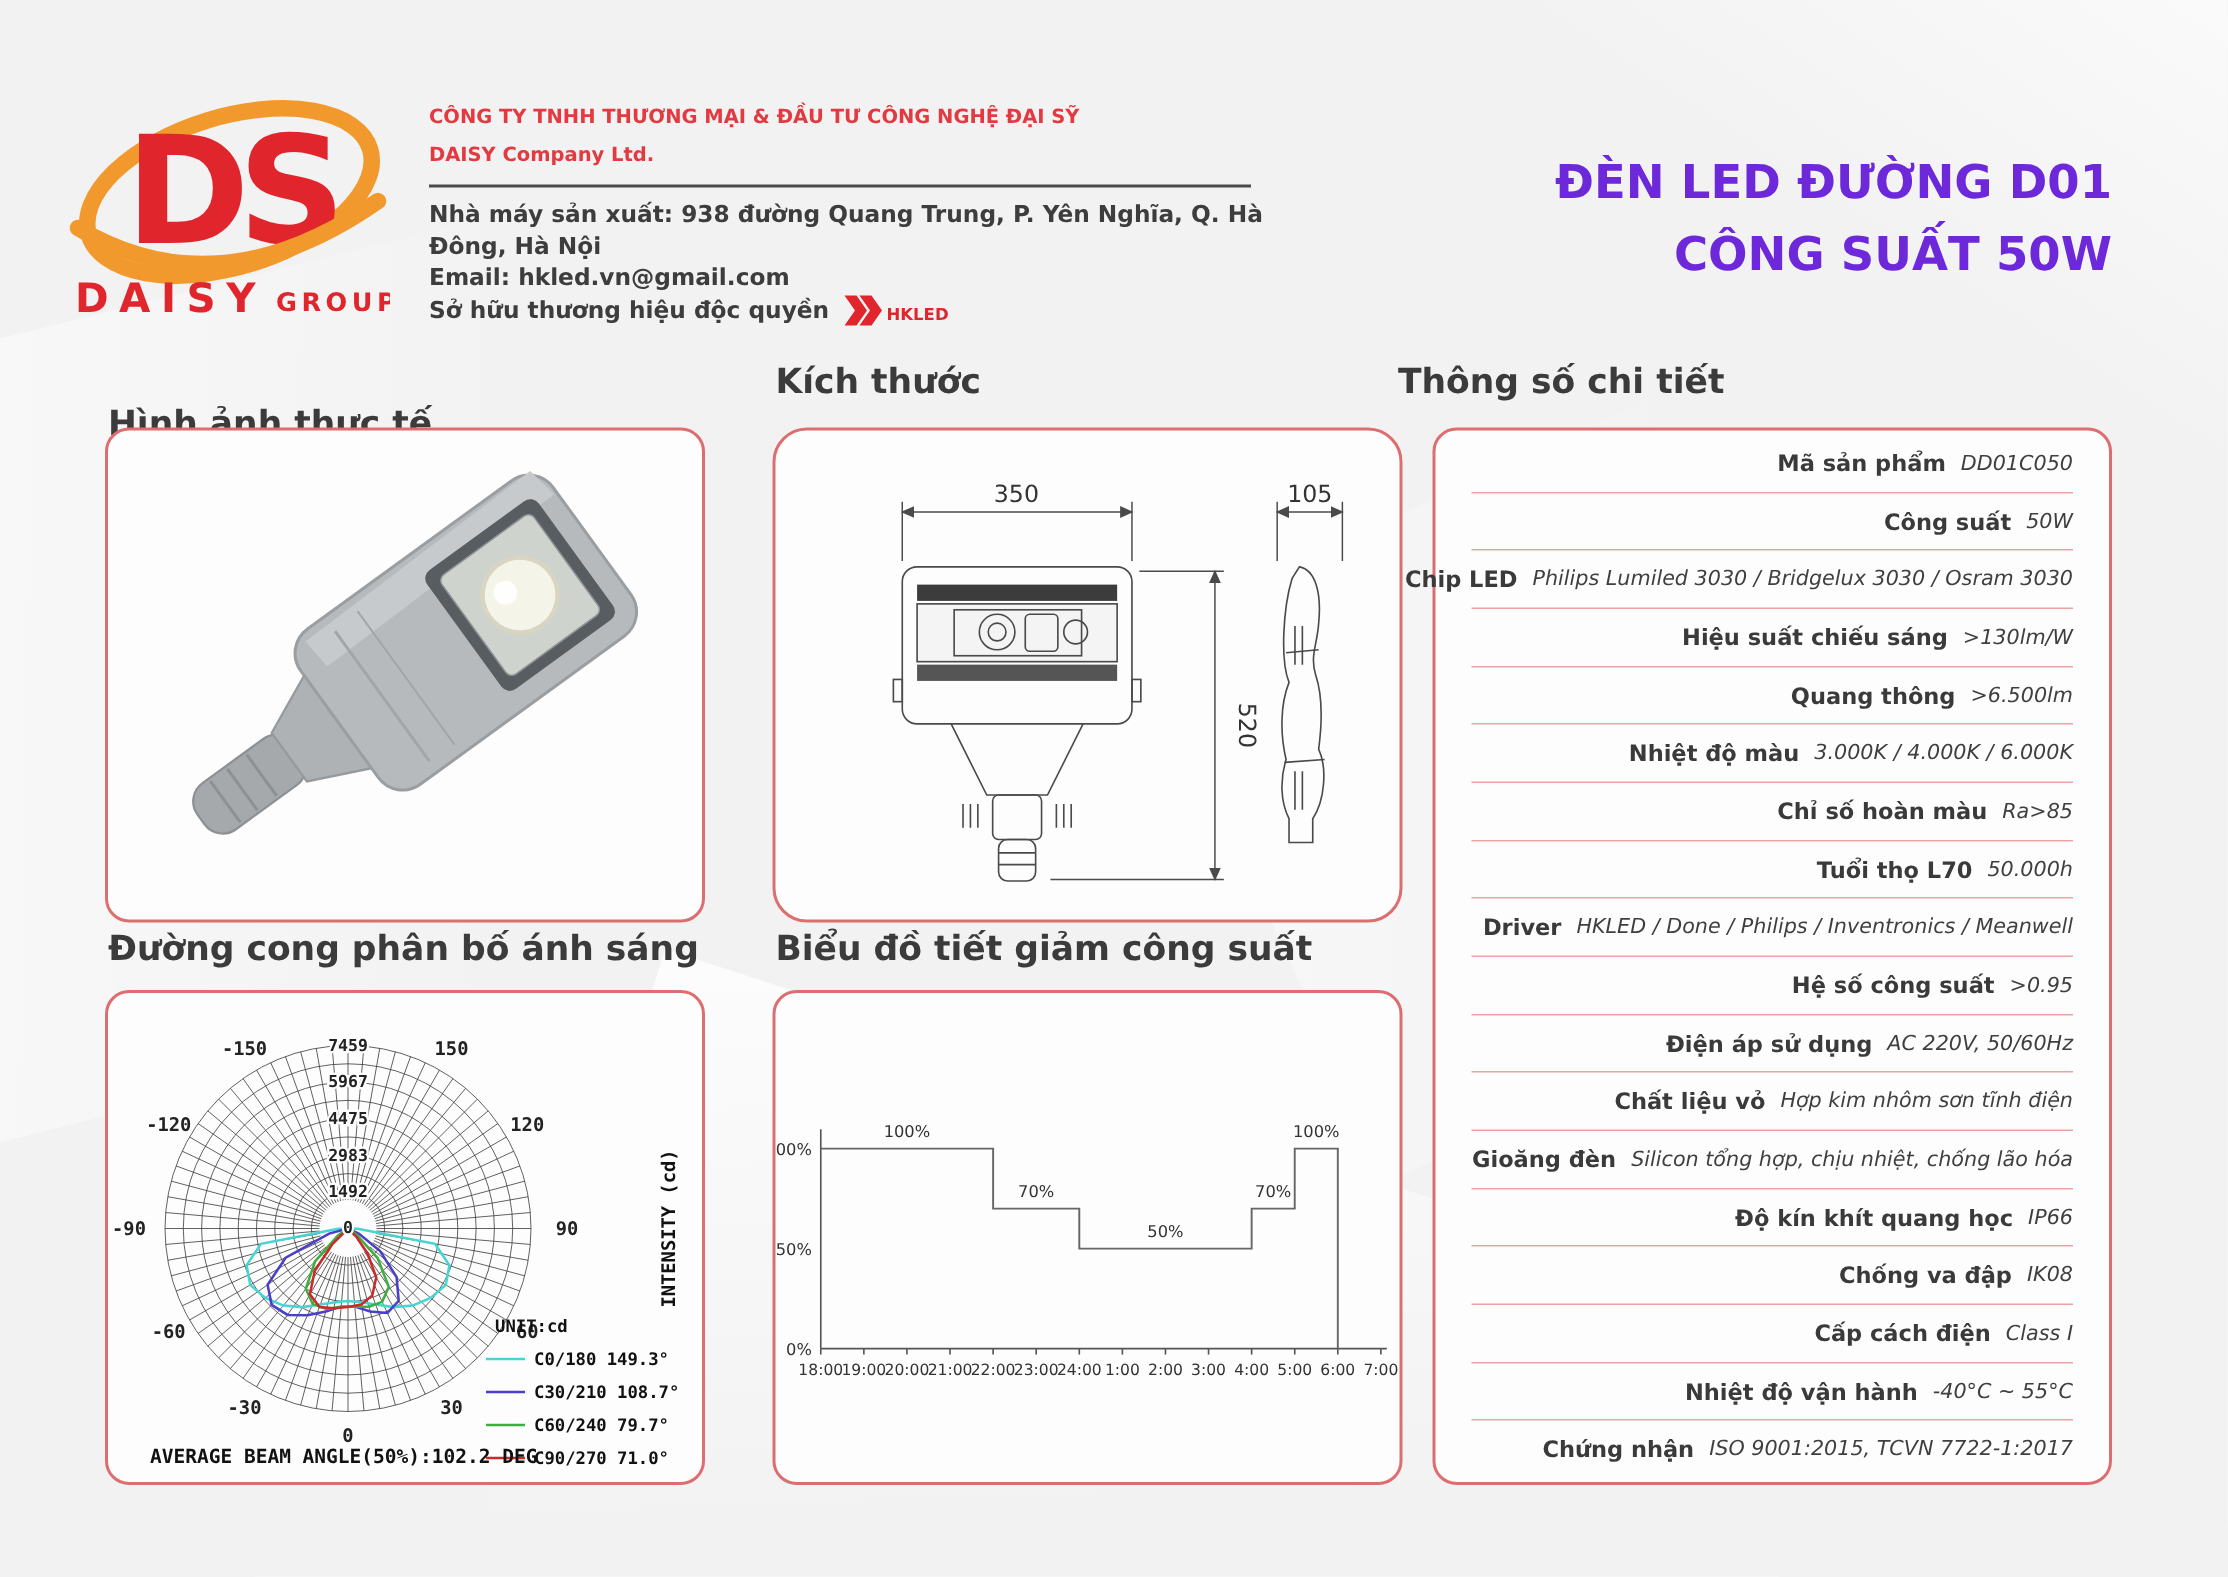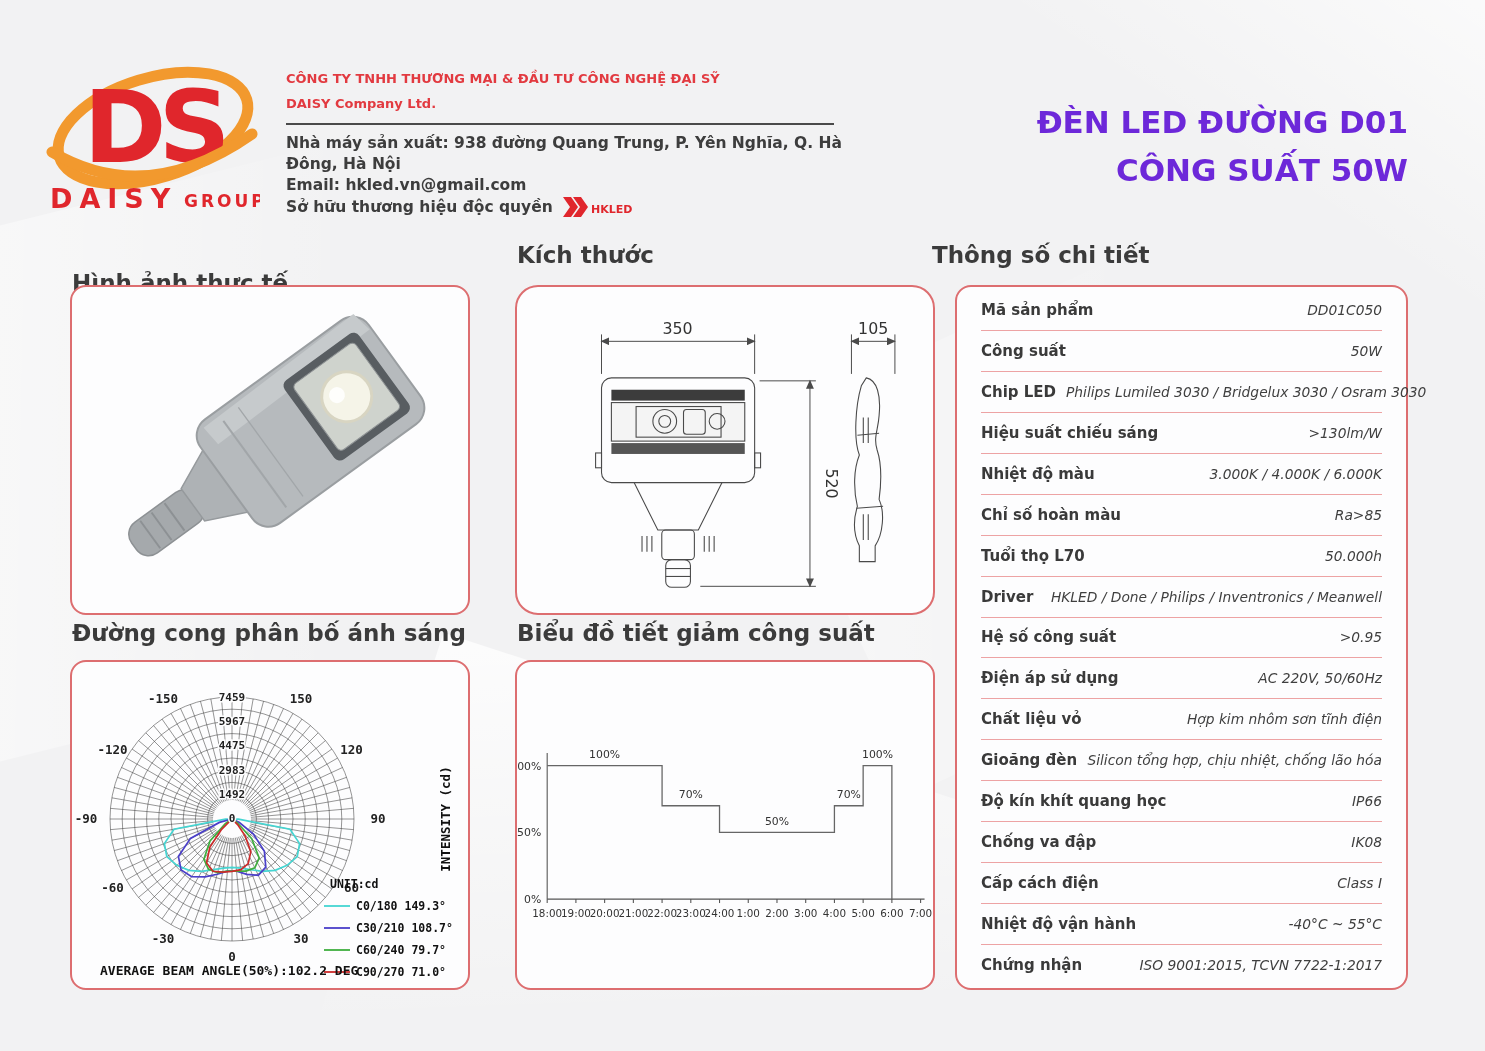--- a/index.html
+++ b/index.html
@@ -27,21 +27,21 @@
 
   
   .sec-head{position:absolute;font-weight:bold;font-size:23px;color:#3b3b3b;}
 
   
   .panel{position:absolute;background:#fdfdfe;border:2px solid #dd6e70;border-radius:16px;box-sizing:border-box;}
   .panel svg{display:block;}
 
   
   .spec-table{display:flex;flex-direction:column;height:100%;padding:3px 24px;box-sizing:border-box;}
-  .spec-row{flex:1;display:flex;justify-content:space-between;align-items:center;gap:10px;
+  .spec-row{flex:1;display:flex;justify-content:flex-end;align-items:center;gap:10px;
             border-bottom:1.5px solid #eda3a4;white-space:nowrap;}
   .spec-row:last-child{border-bottom:none;}
   .spec-label{font-weight:bold;font-size:15px;color:#3a3a3a;}
   .spec-value{font-style:italic;font-size:13.8px;color:#3f3f3f;}
 
   
   .pl-num{font:bold 11px "DejaVu Sans Mono",monospace;fill:#222;text-anchor:middle;
           paint-order:stroke;stroke:#fdfdfe;stroke-width:3px;}
   .pl-ang{font:bold 12.5px "DejaVu Sans Mono",monospace;fill:#222;text-anchor:middle;}
   .pl-leg{font:bold 11.5px "DejaVu Sans Mono",monospace;fill:#111;}
@@ -183,20 +183,24 @@
           <span class="spec-label">Công suất</span>
           <span class="spec-value">50W</span>
         </div>
         <div class="spec-row">
           <span class="spec-label">Chip LED</span>
           <span class="spec-value">Philips Lumiled 3030 / Bridgelux 3030 / Osram 3030</span>
         </div>
         <div class="spec-row">
           <span class="spec-label">Hiệu suất chiếu sáng</span>
           <span class="spec-value">&gt;130lm/W</span>
+        </div>
+        <div class="spec-row">
+          <span class="spec-label">Quang thông</span>
+          <span class="spec-value">&gt;6.500lm</span>
         </div>
         <div class="spec-row">
           <span class="spec-label">Nhiệt độ màu</span>
           <span class="spec-value">3.000K / 4.000K / 6.000K</span>
         </div>
         <div class="spec-row">
           <span class="spec-label">Chỉ số hoàn màu</span>
           <span class="spec-value">Ra&gt;85</span>
         </div>
         <div class="spec-row">

